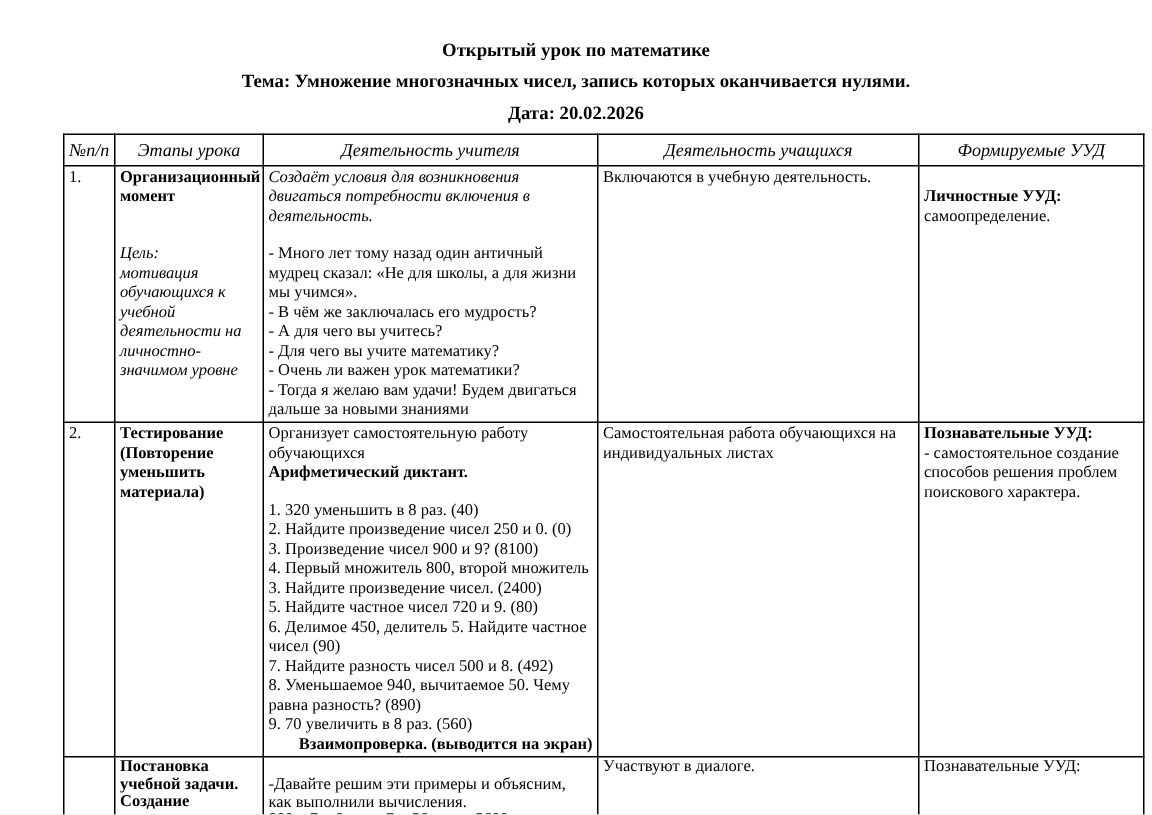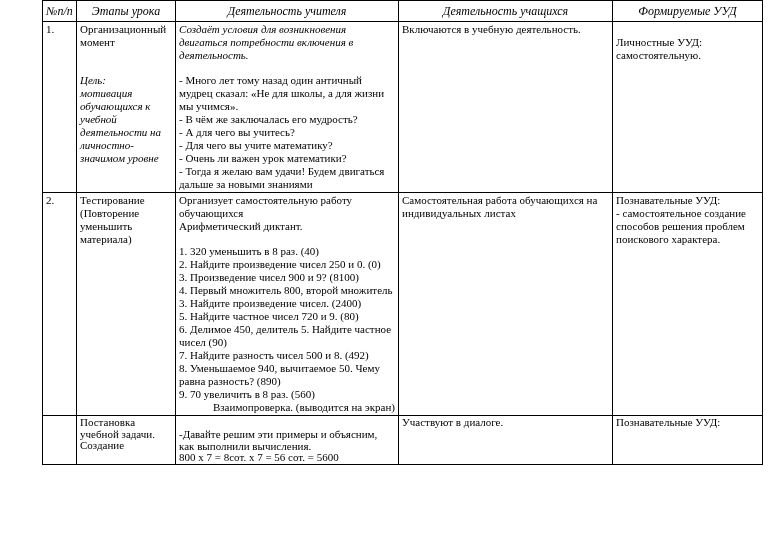--- a/index.html
+++ b/index.html
@@ -35,33 +35,38 @@
     vertical-align:middle;
     font-size:12px;
     height:20px;
     padding:0 1px;
   }
   td.c-num{height:156px;}
   tr.r2 td{height:208px;}
   td.teacher{padding-right:12px;}
   td.students{padding-right:20px;}
   td.uud{padding-right:26px;}
-  .b{font-weight:normal;}
+  .b{font-weight:bold;}
   .i{font-style:italic;}
   .pre{white-space:pre-wrap;margin-top:12px;}
   .center{text-align:right;}
   .spacer{height:13px;}
   tr.r3 .clip{height:34px;overflow:hidden;line-height:11.6px;}
   tr.r3 td{padding-top:1px;}
 </style>
 </head>
 <body>
 
 <div class="page">
 
+  <div class="doc-header">
+    <p class="t">Открытый урок по математике</p>
+    <p class="t">Тема: Умножение многозначных чисел, запись которых оканчивается нулями.</p>
+    <p class="t">Дата: 20.02.2026</p>
+  </div>
 
   <table class="lesson">
     <colgroup>
       <col style="width:34px">
       <col style="width:99px">
       <col style="width:223px">
       <col style="width:214px">
       <col style="width:150px">
     </colgroup>
     <thead>
@@ -89,21 +94,21 @@
 - В чём же заключалась его мудрость?
 - А для чего вы учитесь?
 - Для чего вы учите математику?
 - Очень ли важен урок математики?
 - Тогда я желаю вам удачи! Будем двигаться дальше за новыми знаниями</div>
         </td>
         <td class="students">Включаются в учебную деятельность.</td>
         <td class="uud">
           <div class="spacer"></div>
           <div class="b">Личностные УУД:</div>
-          <div>самостоятельную.</div>
+          <div>самоопределение.</div>
         </td>
       </tr>
 
       <tr class="r2">
         <td>2.</td>
         <td>
           <div class="b">Тестирование (Повторение уменьшить материала)</div>
         </td>
         <td class="teacher">
           <div>Организует самостоятельную работу обучающихся</div>

